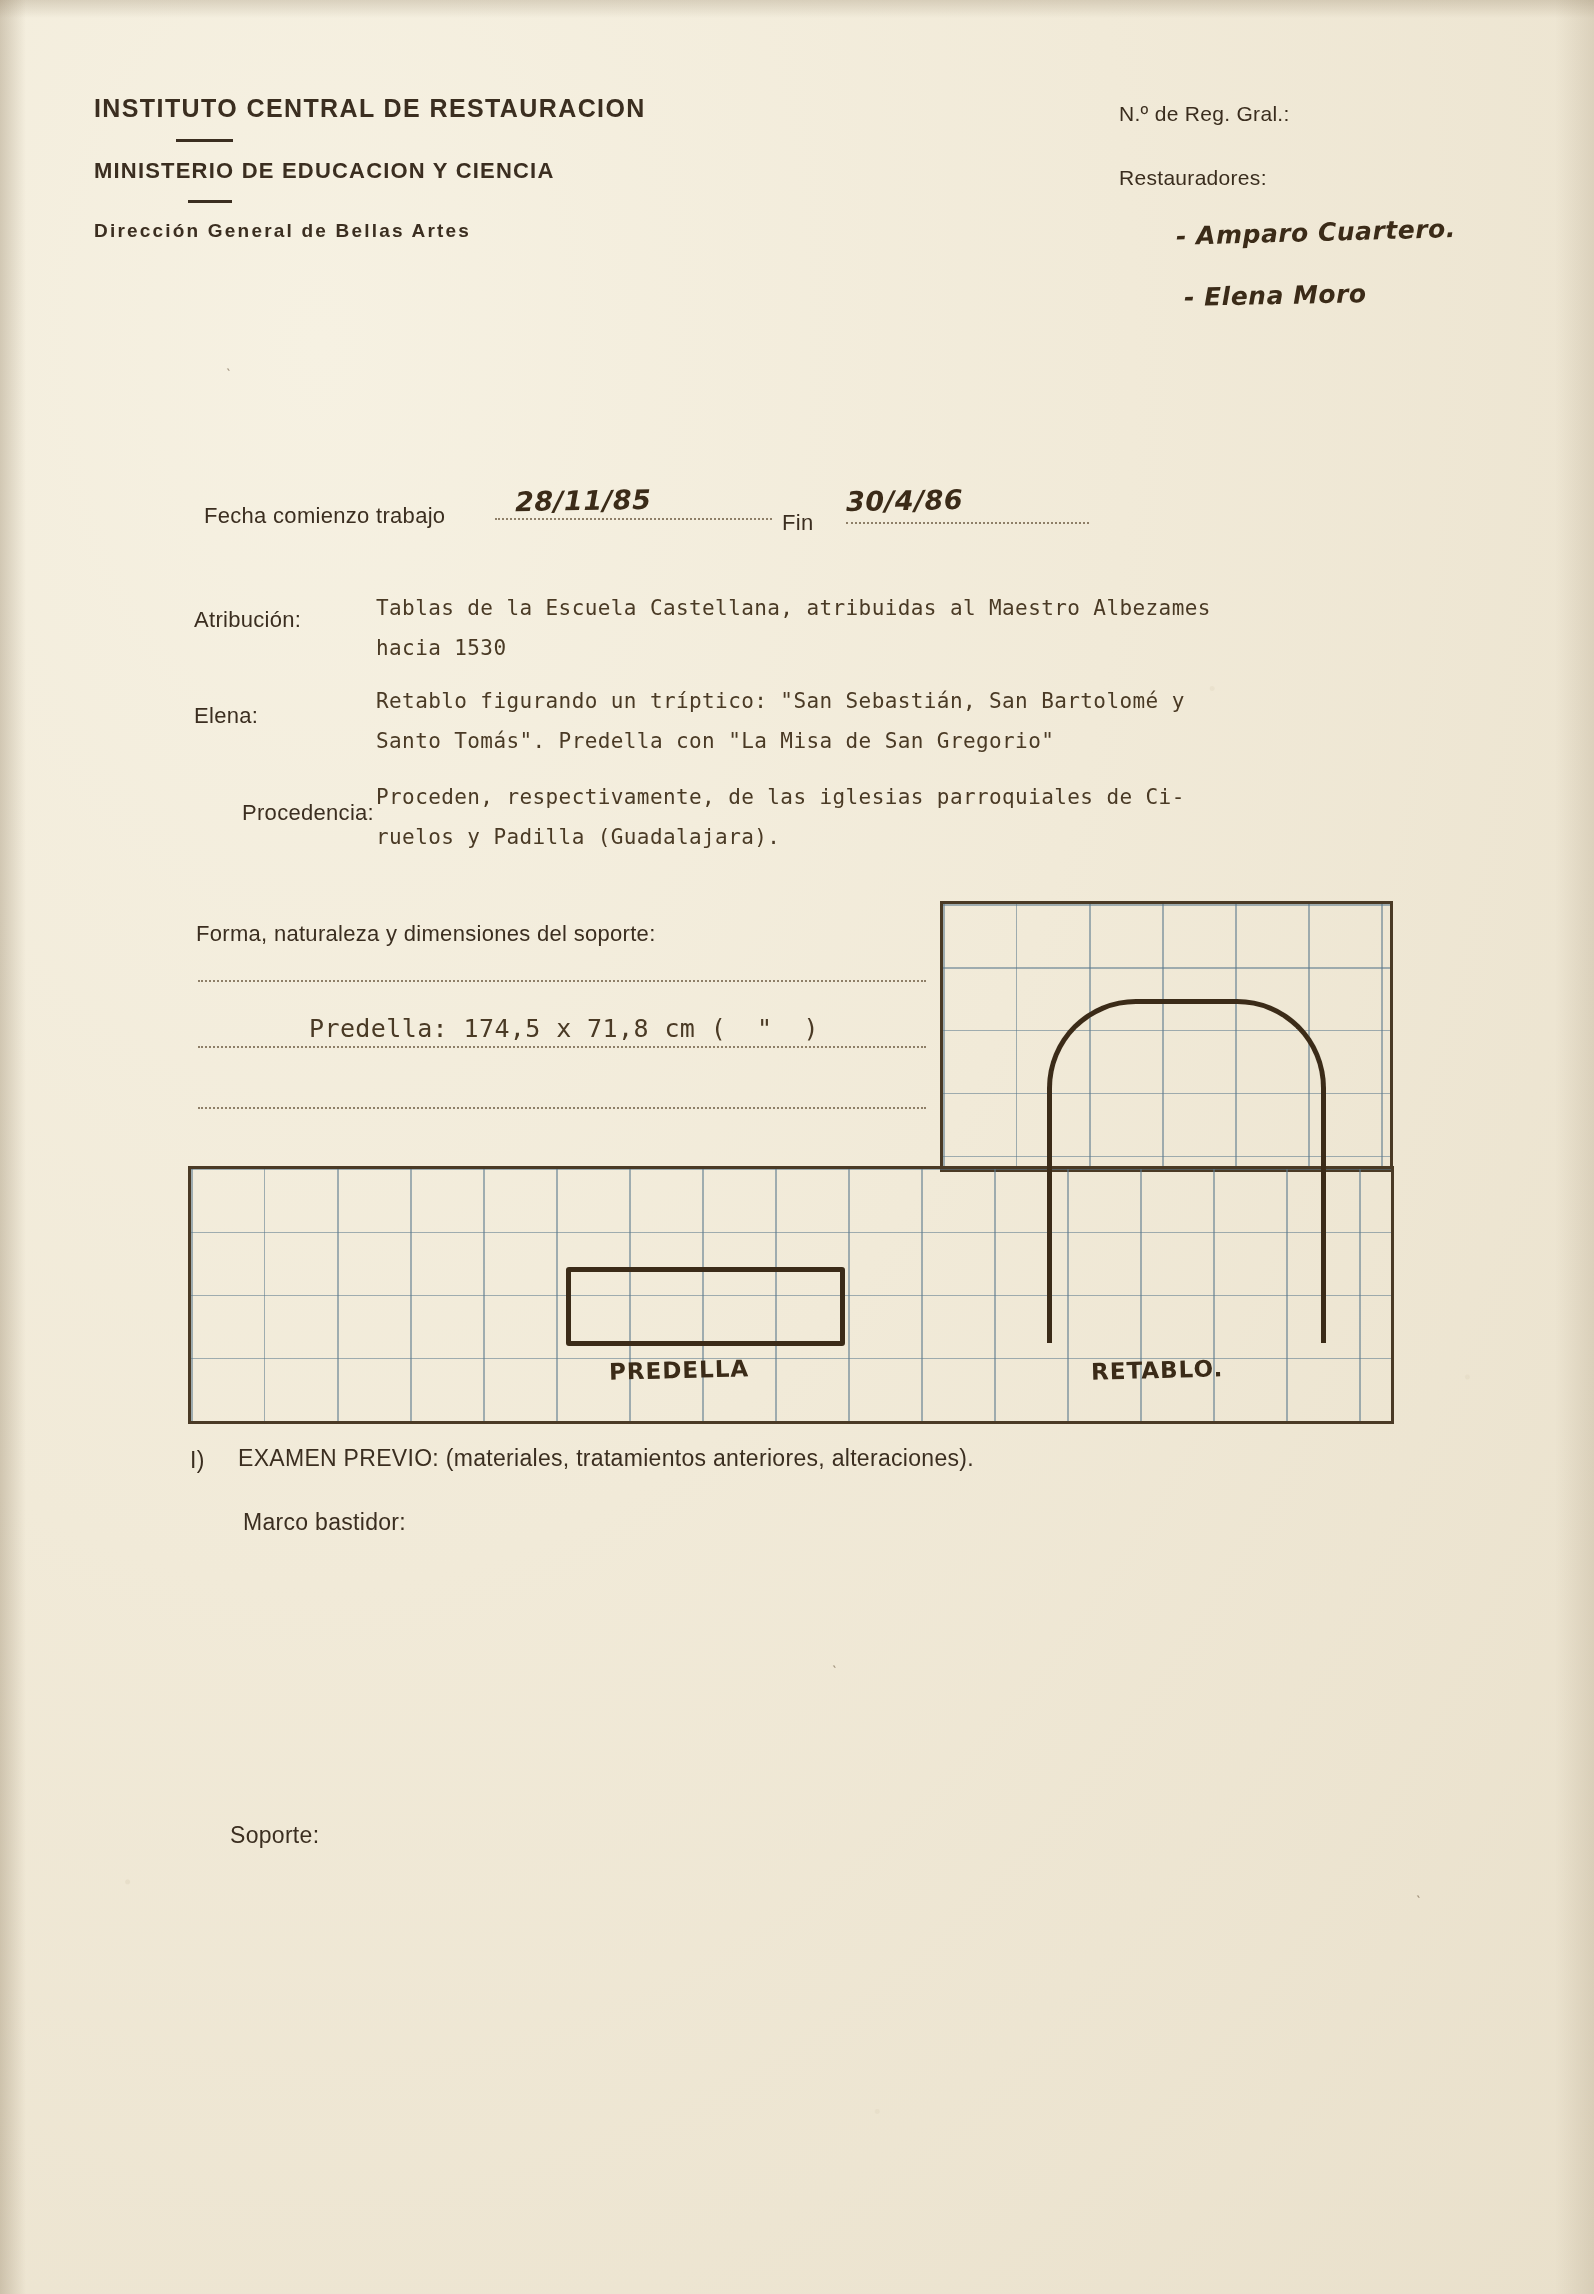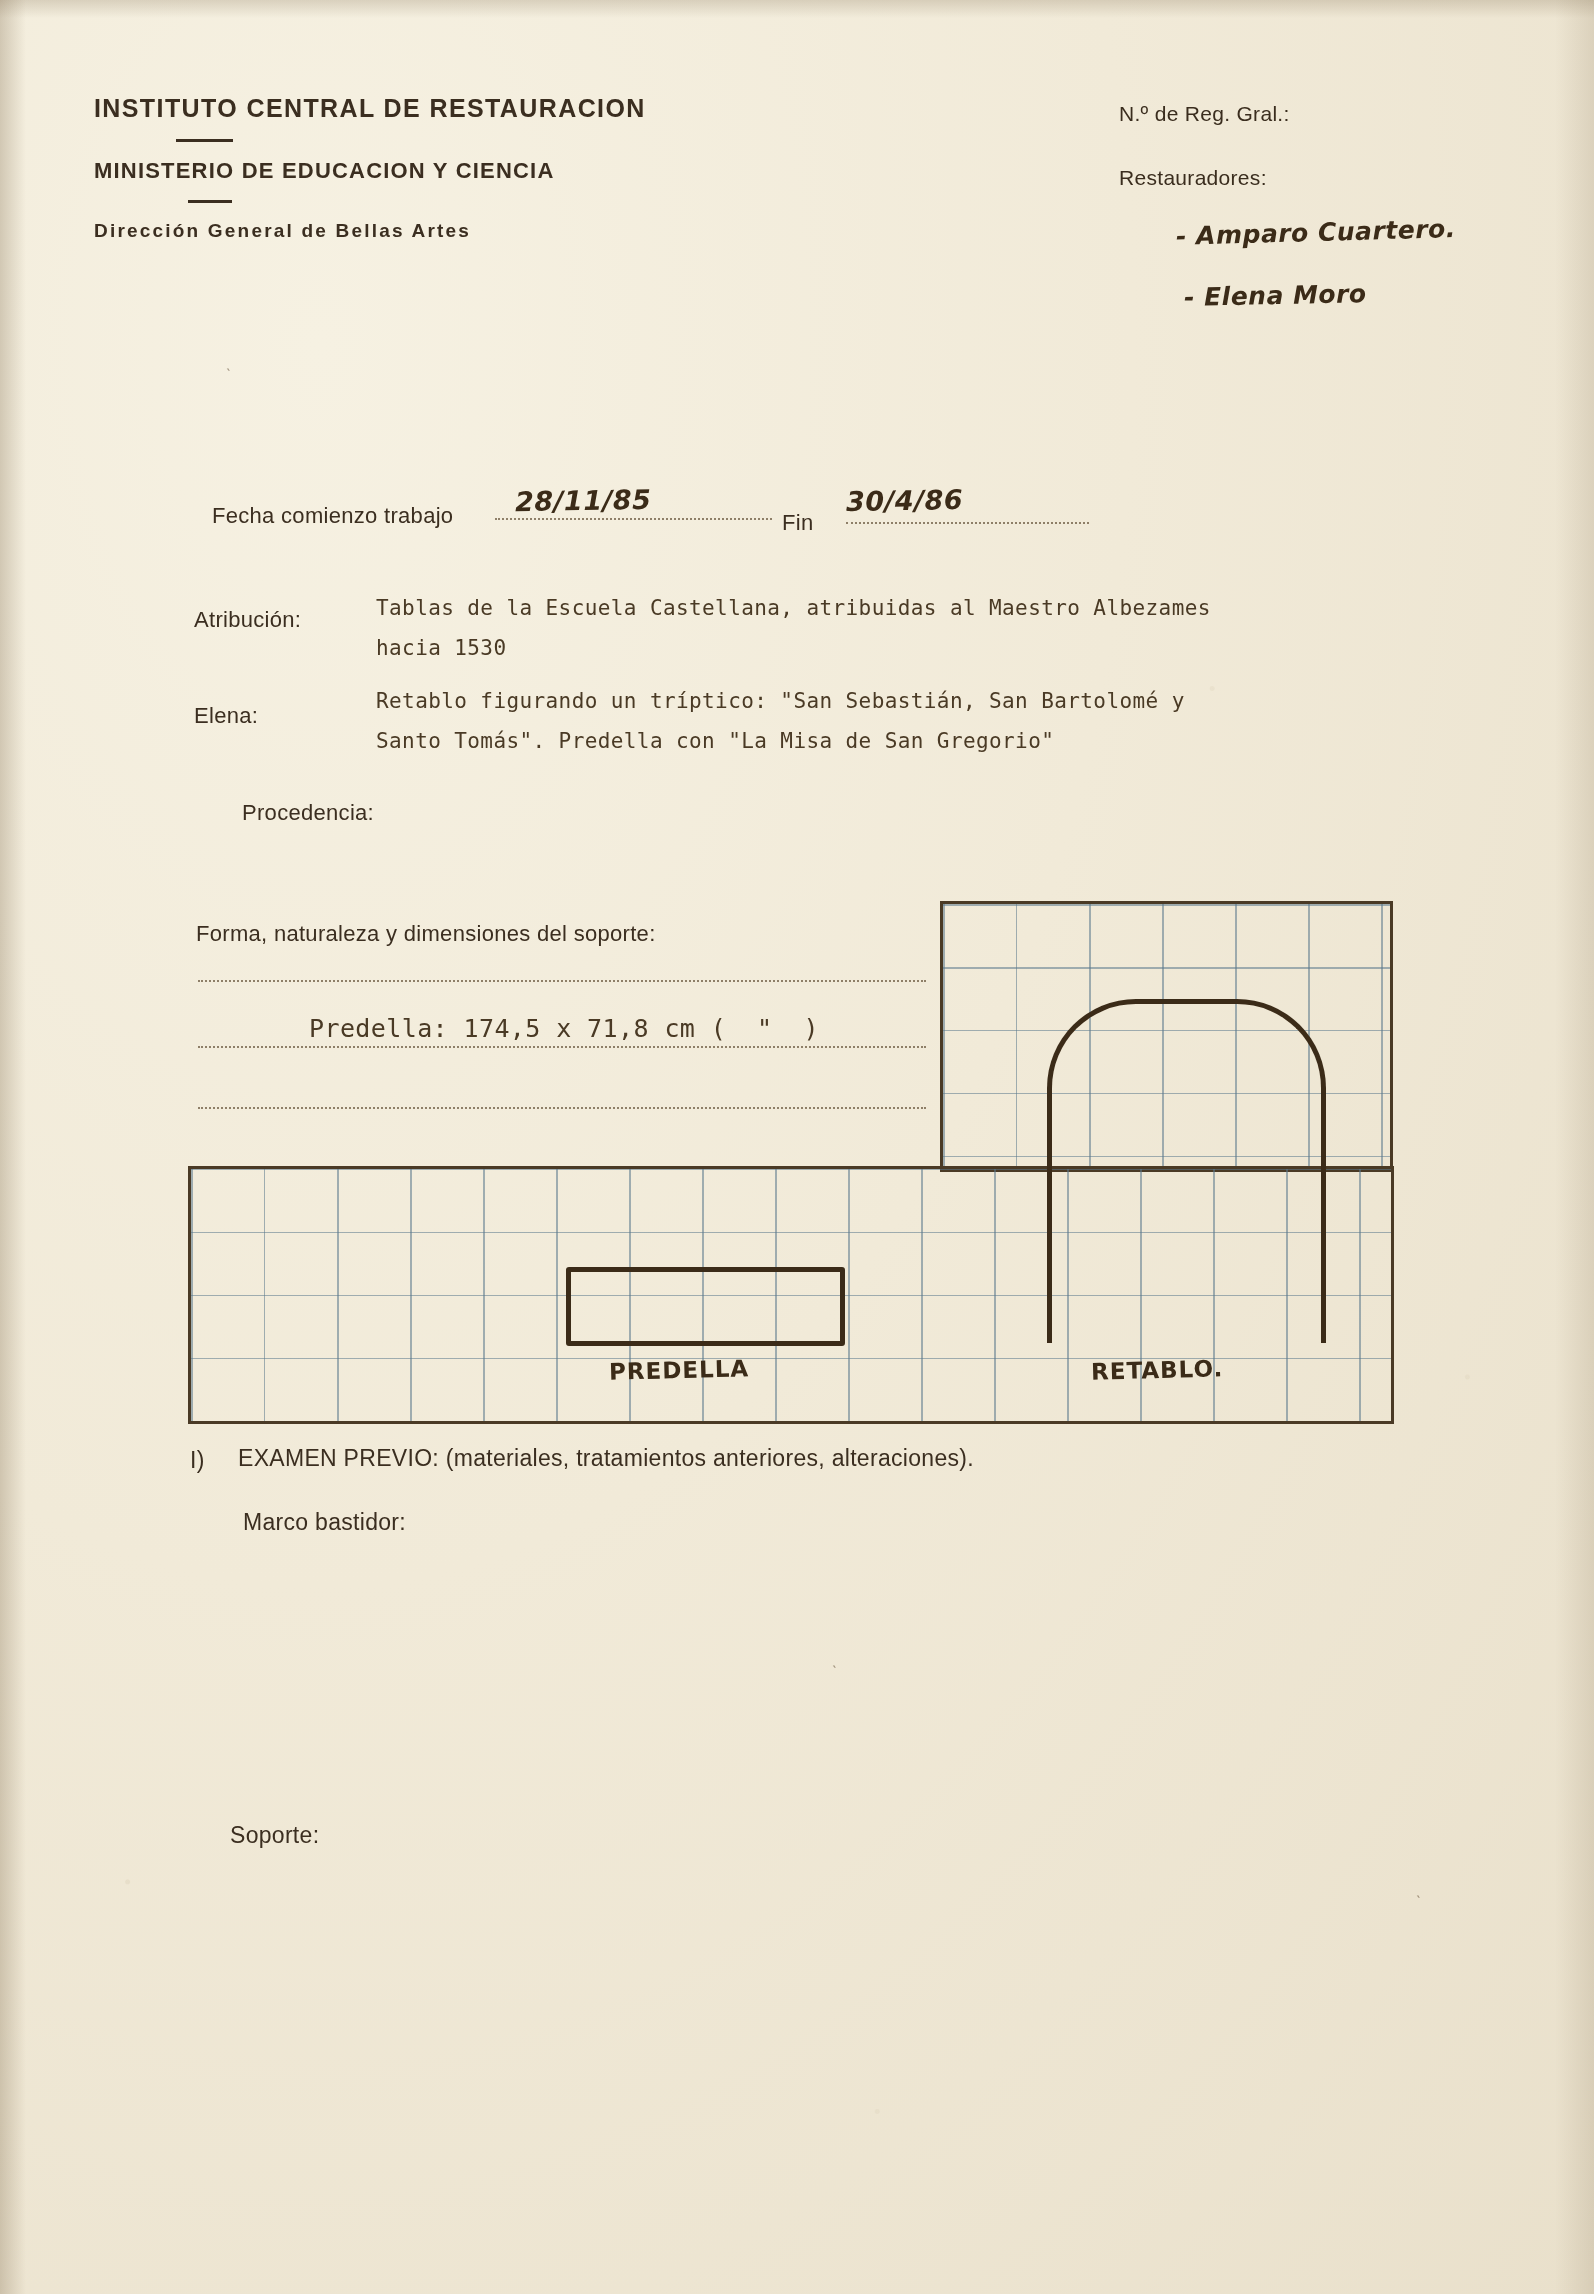--- a/index.html
+++ b/index.html
@@ -120,21 +120,21 @@
     white-space: pre;
   }
 
   
   .lbl {
     position: absolute;
     font-size: 22px;
     color: #3b2e20;
     letter-spacing: 0.3px;
   }
-  #label-fecha { left: 212px; top: 503px; }
+  #label-fecha { left: 204px; top: 503px; }
   #label-fin   { left: 782px; top: 510px; }
   #label-atribucion { left: 194px; top: 607px; }
   #label-asunto     { left: 194px; top: 703px; }
   #label-procedencia{ left: 194px; top: 800px; margin-left: 48px; }
   #label-forma      { left: 196px; top: 889px; font-size: 22px; margin-top: 32px; }
   #label-examen-num { left: 190px; top: 1447px; font-size: 23px; }
   #label-examen     { left: 238px; top: 1445px; font-size: 23px; }
   #label-marco      { left: 243px; top: 1509px; font-size: 23px; }
   #label-soporte    { left: 230px; top: 1822px; font-size: 23px; }
 
@@ -239,20 +239,22 @@
 
   <div class="lbl" id="label-atribucion">Atribución:</div>
   <div class="tw" id="tw-atribucion">Tablas de la Escuela Castellana, atribuidas al Maestro Albezames
 hacia 1530</div>
 
   <div class="lbl" id="label-asunto">Elena:</div>
   <div class="tw" id="tw-asunto">Retablo figurando un tríptico: "San Sebastián, San Bartolomé y
 Santo Tomás". Predella con "La Misa de San Gregorio"</div>
 
   <div class="lbl" id="label-procedencia">Procedencia:</div>
+  <div class="tw" id="tw-procedencia">Proceden, respectivamente, de las iglesias parroquiales de Ci-
+ruelos y Padilla (Guadalajara).</div>
 
   <div class="lbl" id="label-forma">Forma, naturaleza y dimensiones del soporte:</div>
   <div class="dotline" id="dot-dim-1"></div>
   <div class="dotline" id="dot-dim-2"></div>
   <div class="dotline" id="dot-dim-3"></div>
   <div class="tw" id="tw-dim-2">Predella: 174,5 x 71,8 cm (  "  )</div>
 
   <div id="diagram">
     <div class="grid-box" id="grid-upper"></div>
     <div class="grid-box" id="grid-lower"></div>

